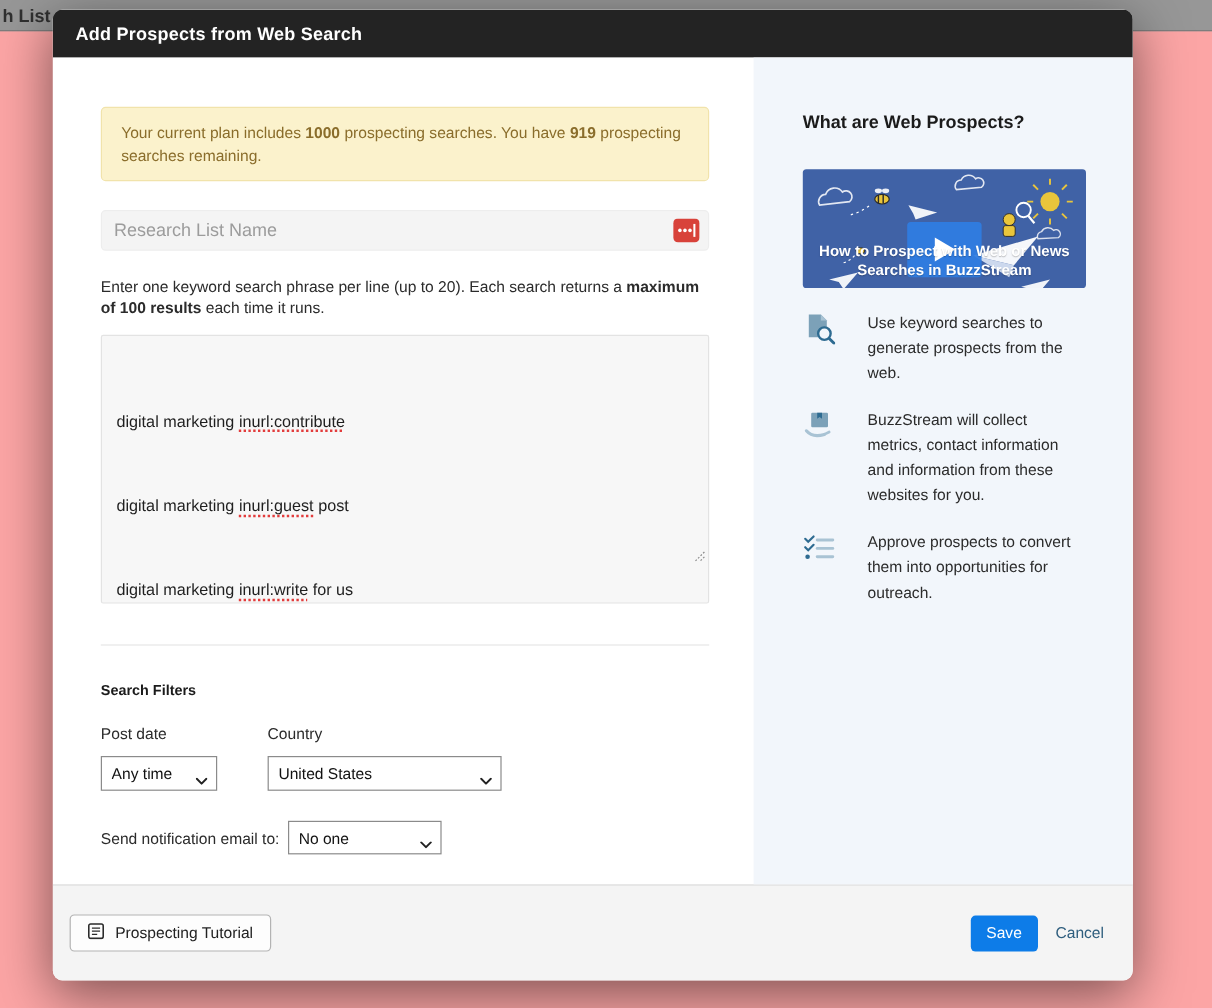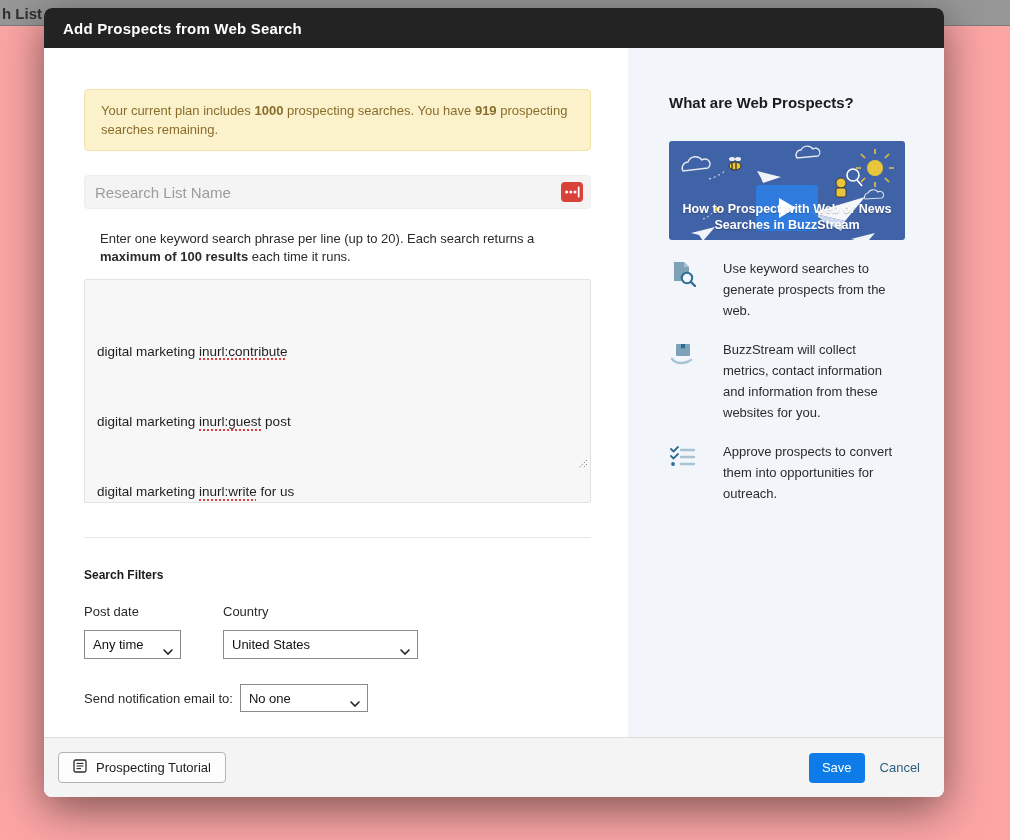--- a/index.html
+++ b/index.html
@@ -23,21 +23,21 @@
            padding:11px 16px; font-size:13px; line-height:19px; color:#8a6d2b; }
   .alert b { font-weight:bold; }
 
   .name-field { position:relative; margin-top:24px; }
   .name-field input { width:100%; height:34px; background:#f4f4f4; border:1px solid #ededed;
                       border-radius:4px; padding:0 42px 0 10px; font-size:15px; color:#222;
                       font-family:"Liberation Sans", sans-serif; }
   .name-field input::placeholder { color:#9c9c9c; }
   .autofill { position:absolute; right:8px; top:7px; width:22px; height:20px; cursor:pointer; }
 
-  .instructions { margin-top:21px; font-size:13px; line-height:18px; color:#2b2b2b; max-width:503px;margin-left:16px; }
+  .instructions { margin-top:21px; font-size:13px; line-height:18px; color:#2b2b2b; max-width:503px; }
 
   .keywords { position:relative; margin-top:13px; height:224px; background:#f7f7f7;
               border:1px solid #e3e3e3; border-radius:2px; padding:13px 12px;
               font-size:13.5px; line-height:23.4px; color:#1f1f1f; white-space:pre-wrap;
               cursor:text; overflow:hidden; }
   .kw-flag { text-decoration:underline; text-decoration-style:dotted; text-decoration-color:#e23c3c;
              text-decoration-thickness:1.5px; text-underline-offset:3px; }
   .resize-handle { position:absolute; right:2px; bottom:2px; cursor:nwse-resize; }
 
   .divider { border:none; border-top:1px solid #e6e6e6; margin-top:34px; }
@@ -69,21 +69,21 @@
               display:flex; align-items:center; justify-content:center; }
   .video-caption { position:absolute; left:0; right:0; bottom:7px; text-align:center; color:#fff;
                    font-weight:bold; font-size:12.5px; line-height:16px; padding:0 12px;
                    text-shadow:0 1px 1px rgba(0,0,0,.25); }
 
   .bullet { display:flex; gap:27px; margin-top:18px; }
   .bullet:first-of-type { margin-top:33px; }
   .bullet .b-icon { flex:0 0 27px; padding-top:2px; }
   .bullet p { font-size:13px; line-height:21px; color:#2b2b2b; width:205px; }
 
-  .modal-footer { height:60px; background:#f4f4f4; border-top:1px solid #dcdcdc;
+  .modal-footer { height:80px; background:#f4f4f4; border-top:1px solid #dcdcdc;
                   display:flex; align-items:center; justify-content:space-between;
                   padding:0 24px 0 14px; }
   .btn-tutorial { height:31px; display:flex; align-items:center; gap:9px; padding:0 14px;
                   background:#fdfdfd; border:1px solid #b3b3b3; border-radius:4px;
                   font-size:13px; color:#222; cursor:pointer;
                   font-family:"Liberation Sans", sans-serif; }
   .footer-right { display:flex; align-items:center; }
   .btn-save { height:30px; padding:0 13px; background:#0d7ce8; border:none; border-radius:4px;
               color:#fff; font-size:13px; cursor:pointer;
               font-family:"Liberation Sans", sans-serif; }

